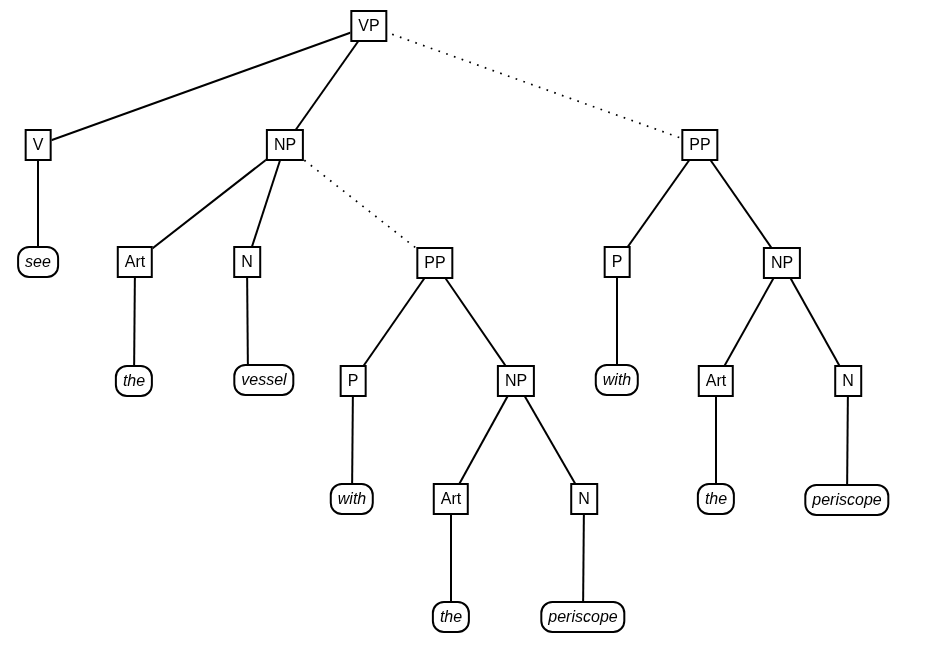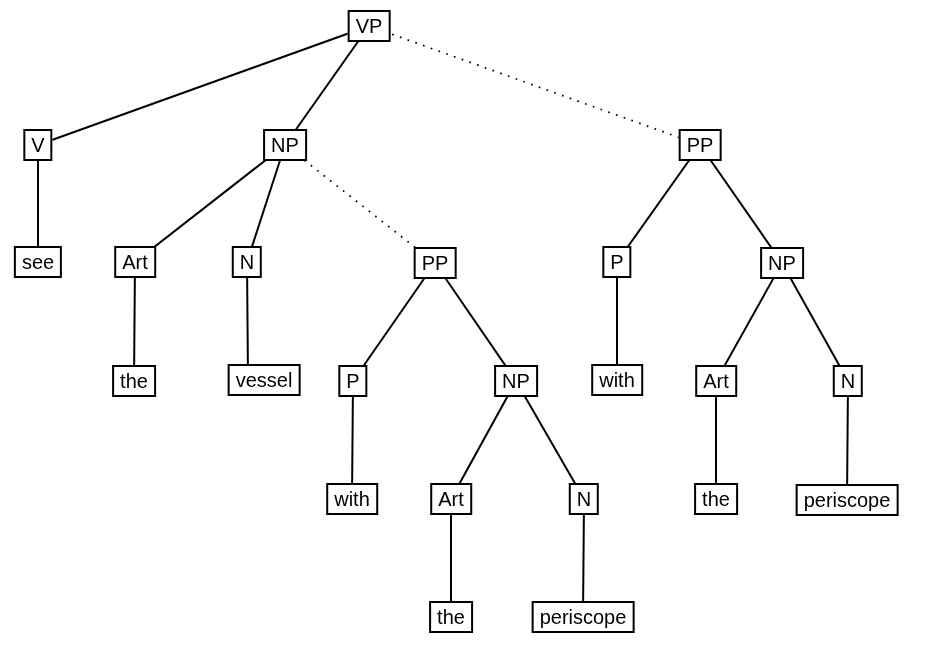--- a/index.html
+++ b/index.html
@@ -19,27 +19,29 @@
     position: absolute;
     left: 0;
     top: 0;
   }
   .node {
     position: absolute;
     transform: translate(-50%, -50%);
     background: #ffffff;
     border: 2px solid #000000;
     padding: 1px 6px;
-    font-size: 20px;
+    font-size: 16px;
     line-height: 26px;
     color: #000000;
     white-space: nowrap;
     text-align: center;
   }
   .node.terminal {
+    font-style: italic;
+    border-radius: 12px;
   }
 </style>
 </head>
 <body>
 
 <div class="stage">
   <svg class="edges-layer" id="edges-layer" width="927" height="646" viewBox="0 0 927 646">
       <line x1="369" y1="26" x2="38" y2="145" stroke="#000000" stroke-width="2"></line>
       <line x1="369" y1="26" x2="285" y2="145" stroke="#000000" stroke-width="2"></line>
       <line x1="369" y1="26" x2="700" y2="145" stroke="#000000" stroke-width="1.7" stroke-dasharray="1.7 6.5"></line>

